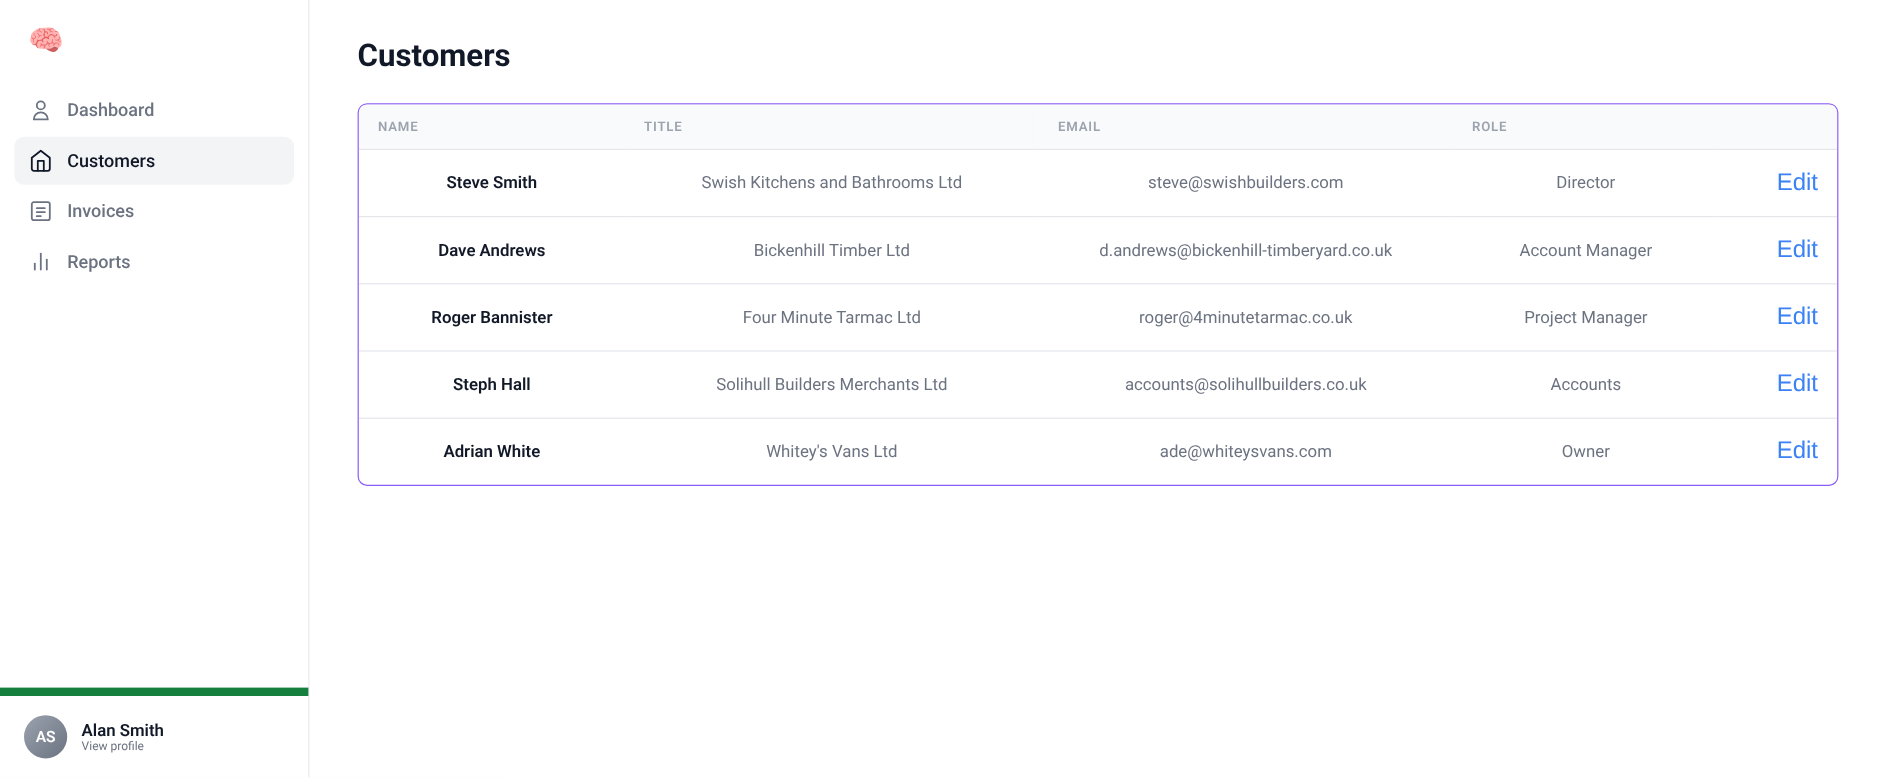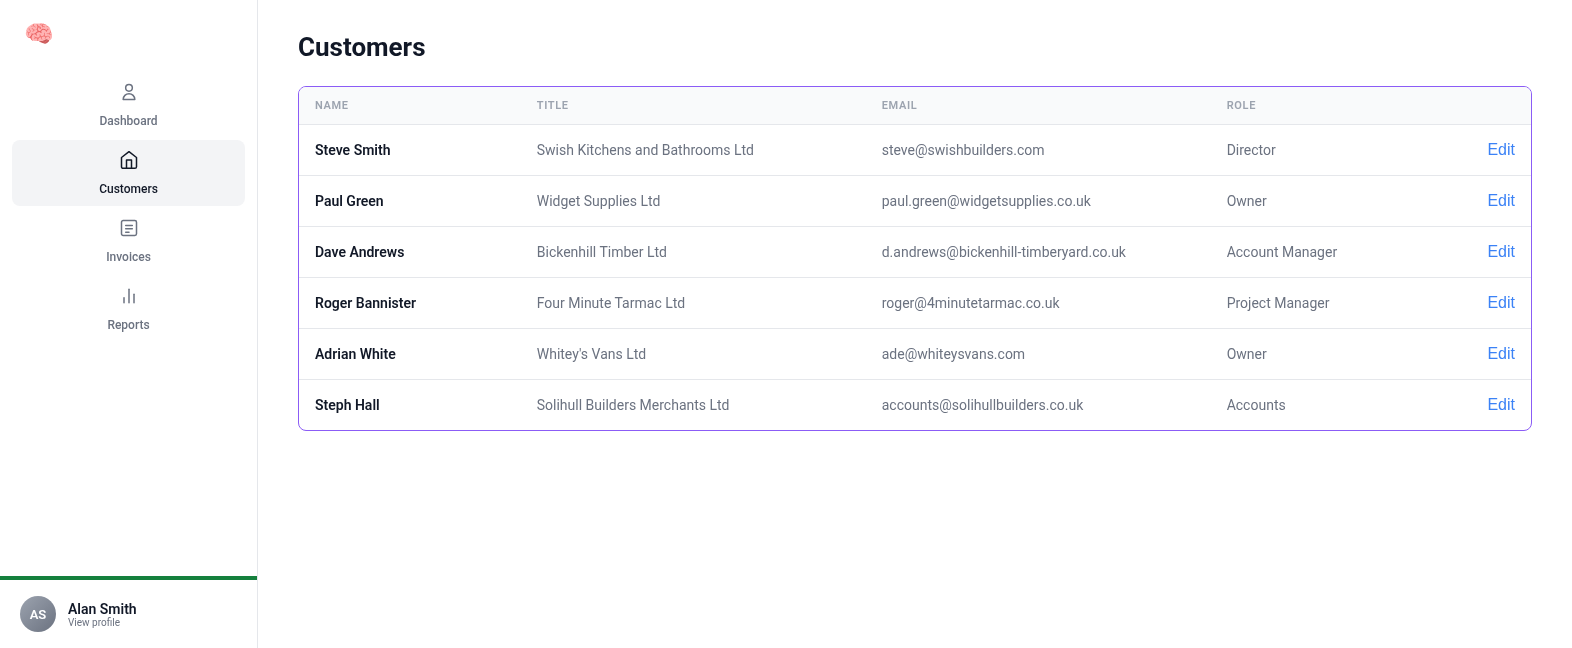--- a/index.html
+++ b/index.html
@@ -31,41 +31,40 @@
     }
 
     .nav-item {
       display: flex;
       align-items: center;
       gap: 12px;
       padding: 10px 12px;
       border-radius: 8px;
       cursor: pointer;
       color: #6b7280;
-      font-size: 12px;
+      font-size: 15px;
       font-weight: 500;
       text-decoration: none;
       margin-bottom: 2px;
-      flex-direction: column;
     }
 
     .nav-item.active {
       background: #f3f4f6;
       color: #111827;
     }
 
     .nav-item svg {
       width: 20px;
       height: 20px;
       flex-shrink: 0;
     }
 
     .sidebar-footer {
       padding: 16px 20px;
-      border-top: 4px solid #15803d;
+      border-top: 7px solid #15803d;
       display: flex;
       align-items: center;
       gap: 12px;
       cursor: pointer;
     }
 
     .avatar-img {
       width: 36px;
       height: 36px;
       border-radius: 50%;
@@ -137,30 +136,31 @@
     }
 
     tbody tr:last-child {
       border-bottom: none;
     }
 
     tbody td {
       padding: 16px 16px;
       font-size: 14px;
       color: #6b7280;
+      text-align: center;
     }
 
     tbody td:first-child {
       font-weight: 600;
       color: #111827;
     }
 
     .edit-btn {
       color: #3b82f6;
-      font-size: 16px;
+      font-size: 20px;
       font-weight: 500;
       cursor: pointer;
       background: none;
       border: none;
       padding: 0;
     }
 
     .col-name { width: 18%; }
     .col-title { width: 28%; }
     .col-email { width: 28%; }
@@ -240,50 +240,43 @@
       </thead>
       <tbody id="table-body">
       <tr>
             <td class="col-name">Steve Smith</td>
             <td class="col-title">Swish Kitchens and Bathrooms Ltd</td>
             <td class="col-email">steve@swishbuilders.com</td>
             <td class="col-role">Director</td>
             <td class="col-action"><button class="edit-btn">Edit</button></td>
           </tr>
           <tr>
-            <td class="col-name">Paul Green</td>
-            <td class="col-title">Widget Supplies Ltd</td>
-            <td class="col-email">paul.green@widgetsupplies.co.uk</td>
-            <td class="col-role">Owner</td>
-            <td class="col-action"><button class="edit-btn">Edit</button></td>
-          </tr>
-          <tr>
             <td class="col-name">Dave Andrews</td>
             <td class="col-title">Bickenhill Timber Ltd</td>
             <td class="col-email">d.andrews@bickenhill-timberyard.co.uk</td>
             <td class="col-role">Account Manager</td>
             <td class="col-action"><button class="edit-btn">Edit</button></td>
           </tr>
           <tr>
             <td class="col-name">Roger Bannister</td>
             <td class="col-title">Four Minute Tarmac Ltd</td>
             <td class="col-email">roger@4minutetarmac.co.uk</td>
             <td class="col-role">Project Manager</td>
             <td class="col-action"><button class="edit-btn">Edit</button></td>
           </tr>
           <tr>
+            <td class="col-name">Steph Hall</td>
+            <td class="col-title">Solihull Builders Merchants Ltd</td>
+            <td class="col-email">accounts@solihullbuilders.co.uk</td>
+            <td class="col-role">Accounts</td>
+            <td class="col-action"><button class="edit-btn">Edit</button></td>
+          </tr>
+          <tr>
             <td class="col-name">Adrian White</td>
             <td class="col-title">Whitey's Vans Ltd</td>
             <td class="col-email">ade@whiteysvans.com</td>
             <td class="col-role">Owner</td>
             <td class="col-action"><button class="edit-btn">Edit</button></td>
           </tr>
-          <tr>
-            <td class="col-name">Steph Hall</td>
-            <td class="col-title">Solihull Builders Merchants Ltd</td>
-            <td class="col-email">accounts@solihullbuilders.co.uk</td>
-            <td class="col-role">Accounts</td>
-            <td class="col-action"><button class="edit-btn">Edit</button></td>
-          </tr>
         </tbody>
     </table>
   </div>
 </main>
 
 </body></html>

